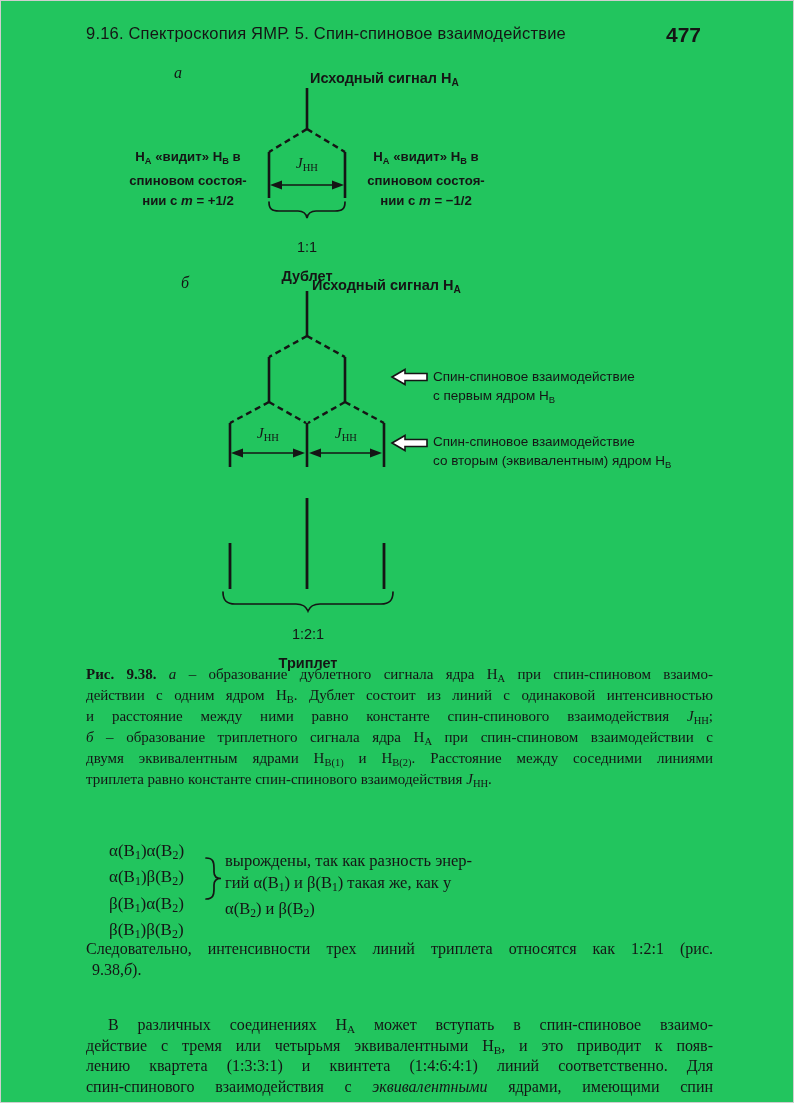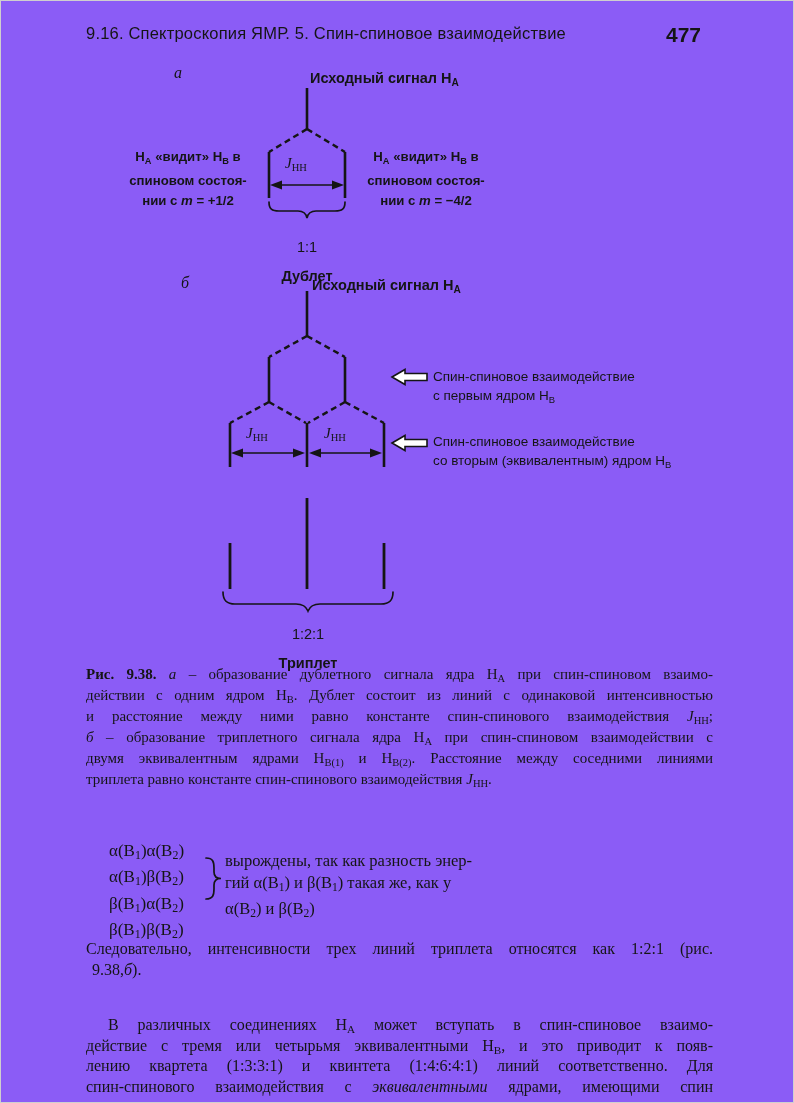--- a/index.html
+++ b/index.html
@@ -1,38 +1,38 @@
 <!DOCTYPE html>
 <html><head>
 <meta charset="utf-8">
 <style>
   html,body{margin:0;padding:0;background:#e8e8e8;}
   .page{
     position:relative;
     width:794px;height:1103px;
-    background:#8b5cf6;
+    background:#22c55e;
     color:#151515;
     font-family:"Liberation Serif", serif;
     overflow:hidden;
     border:1px solid #cfcfcf;
     box-sizing:border-box;
   }
   .abs{position:absolute;}
   
   .rt-b{font-weight:bold;}
   .rt-i{font-style:italic;}
   .rt-sub{font-size:70%;vertical-align:-0.28em;letter-spacing:0;}
   
   .hdr-title{left:85px;top:23px;font-family:"Liberation Sans",sans-serif;font-size:16.5px;letter-spacing:0.2px;}
   .hdr-page{left:620px;top:22px;width:80px;text-align:right;font-family:"Liberation Sans",sans-serif;font-weight:bold;font-size:21px;}
   
   .fig-letter{font-style:italic;font-size:16px;font-family:"Liberation Serif",serif;}
   .sig-title{font-family:"Liberation Sans",sans-serif;font-weight:bold;font-size:14.5px;white-space:nowrap;}
   .side-note{font-family:"Liberation Sans",sans-serif;font-weight:bold;font-size:13.2px;line-height:20px;text-align:center;}
-  .j-label{font-size:15px;text-align:left;width:44px;}
+  .j-label{font-size:15px;text-align:center;width:44px;}
   .brace-word{font-family:"Liberation Sans",sans-serif;font-weight:bold;font-size:14.5px;text-align:center;width:100px;margin-top:47px;}
   .ratio-word{font-family:"Liberation Sans",sans-serif;font-size:14.5px;text-align:center;width:100px;}
   .arrow-note{font-family:"Liberation Sans",sans-serif;font-weight:normal;font-size:13.5px;line-height:19px;white-space:nowrap;}
   
   .caption{left:85px;top:663px;width:627px;font-size:15px;}
   .cap-line{height:21px;line-height:21px;text-align:justify;text-align-last:justify;white-space:normal;}
   .cap-line.short{text-align-last:left;}
   
   .state-rows{left:99px;top:839px;font-size:17px;line-height:22px;margin-left:9px;}
   .state-note{left:224px;top:849px;font-size:16.5px;line-height:22px;}
@@ -97,21 +97,21 @@
     <path d="M222,591 C222,600 226,603 234,603 L295,603 C301,603 305,605 307,610 C309,605 313,603 319,603 L380,603 C388,603 392,600 392,591" stroke="#151515" stroke-width="1.7" fill="none" stroke-linecap="round"></path>
     <polygon points="391,376 404,368.5 404,372.5 426,372.5 426,379.5 404,379.5 404,383.5" fill="#ffffff" stroke="#151515" stroke-width="1.6" stroke-linejoin="miter"></polygon>
     <polygon points="391,442 404,434.5 404,438.5 426,438.5 426,445.5 404,445.5 404,449.5" fill="#ffffff" stroke="#151515" stroke-width="1.6" stroke-linejoin="miter"></polygon>
 
     <path d="M205,857 C212,857 213,861 213,867 L213,871 C213,875.5 215,877.5 220,877.5 C215,877.5 213,879.5 213,884 L213,888 C213,894 212,898 205,898" stroke="#151515" stroke-width="1.7" fill="none" stroke-linecap="round"></path>
   </svg>
 
   <div class="abs fig-letter" style="left:173px;top:63px;">а</div>
   <div class="abs sig-title" style="left:309px;top:69px;"><span>Исходный сигнал H</span><span class="rt-sub">A</span></div>
   <div class="abs side-note" style="left:120px;top:146px;width:134px;"><span>H</span><span class="rt-sub">A</span><span> «видит» H</span><span class="rt-sub">B</span><span> в</span><br><span>спиновом состоя-</span><br><span>нии с </span><span class="rt-i">m</span><span> = +1/2</span></div>
-  <div class="abs side-note" style="left:355px;top:146px;width:140px;"><span>H</span><span class="rt-sub">A</span><span> «видит» H</span><span class="rt-sub">B</span><span> в</span><br><span>спиновом состоя-</span><br><span>нии с </span><span class="rt-i">m</span><span> = −4/2</span></div>
+  <div class="abs side-note" style="left:355px;top:146px;width:140px;"><span>H</span><span class="rt-sub">A</span><span> «видит» H</span><span class="rt-sub">B</span><span> в</span><br><span>спиновом состоя-</span><br><span>нии с </span><span class="rt-i">m</span><span> = −1/2</span></div>
   <div class="abs j-label" style="left:284px;top:154px;"><span class="rt-i">J</span><span class="rt-sub">HH</span></div>
   <div class="abs brace-word" style="left:256px;top:220px;">Дублет</div>
   <div class="abs ratio-word" style="left:256px;top:238px;">1:1</div>
 
   <div class="abs fig-letter" style="left:180px;top:273px;">б</div>
   <div class="abs sig-title" style="left:311px;top:276px;"><span>Исходный сигнал H</span><span class="rt-sub">A</span></div>
   <div class="abs j-label" style="left:245px;top:424px;"><span class="rt-i">J</span><span class="rt-sub">HH</span></div>
   <div class="abs j-label" style="left:323px;top:424px;"><span class="rt-i">J</span><span class="rt-sub">HH</span></div>
   <div class="abs arrow-note" style="left:432px;top:366px;"><span>Спин-спиновое взаимодействие</span><br><span>с первым ядром H</span><span class="rt-sub">B</span></div>
   <div class="abs arrow-note" style="left:432px;top:431px;"><span>Спин-спиновое взаимодействие</span><br><span>со вторым (эквивалентным) ядром H</span><span class="rt-sub">B</span></div>

